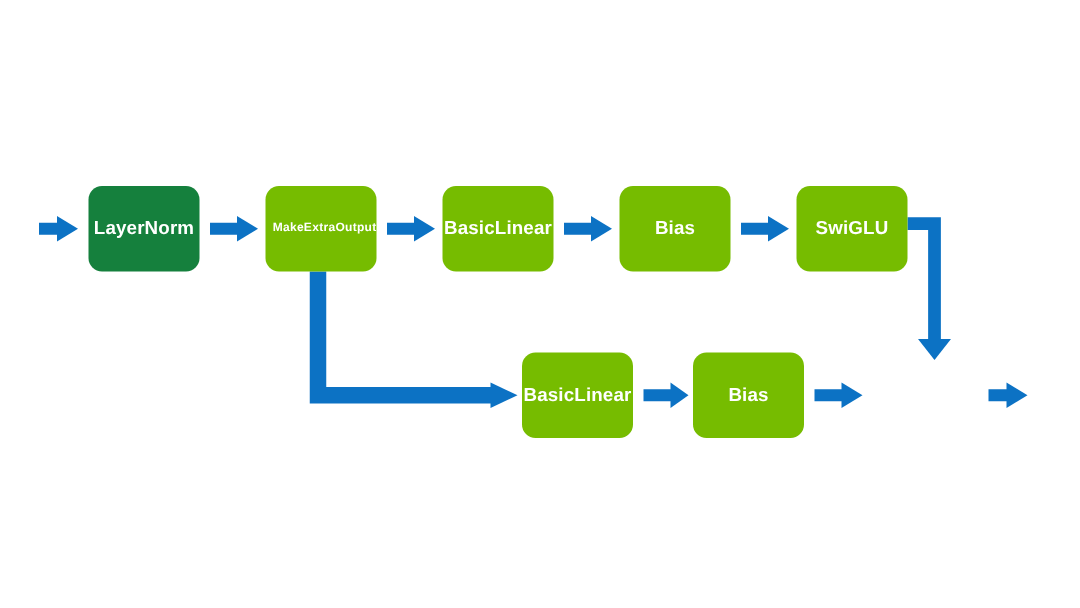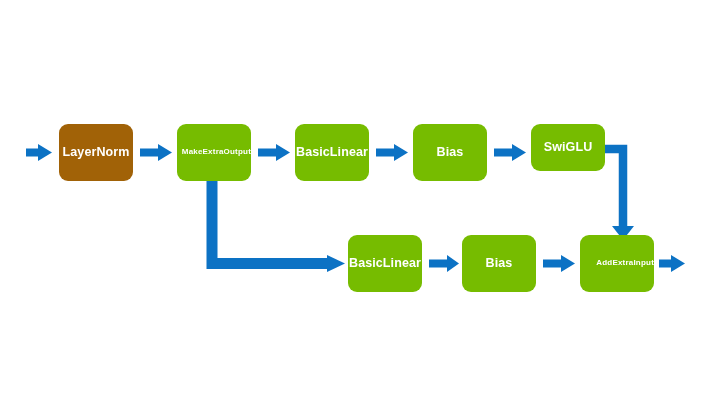--- a/index.html
+++ b/index.html
@@ -94,45 +94,42 @@
       <rect x="543" y="259.5" width="20" height="8" fill="#0c72c4"></rect>
       <polygon points="561,255 575,263.5 561,272" fill="#0c72c4"></polygon>
     </g>
 
     <g>
       <rect x="659" y="259.5" width="14" height="8" fill="#0c72c4"></rect>
       <polygon points="671,255 685,263.5 671,272" fill="#0c72c4"></polygon>
     </g>
   </svg>
 
-  <div class="node node-lg" style="left:59px; top:124px; width:74px; height:57px; background:#a16207;">
+  <div class="node node-lg" style="left:59px; top:124px; width:74px; height:57px; background:#15803d;">
     <span>LayerNorm</span>
   </div>
 
   <div class="node node-sm" style="left:177px; top:124px; width:74px; height:57px; background:#76bc00;">
     <span>MakeExtraOutput</span>
   </div>
 
   <div class="node node-lg" style="left:295px; top:124px; width:74px; height:57px; background:#76bc00;">
     <span>BasicLinear</span>
   </div>
 
   <div class="node node-lg" style="left:413px; top:124px; width:74px; height:57px; background:#76bc00;">
     <span>Bias</span>
   </div>
 
-  <div class="node node-lg" style="left:531px; top:124px; width:74px; height:47px; background:#76bc00;">
+  <div class="node node-lg" style="left:531px; top:124px; width:74px; height:57px; background:#76bc00;">
     <span>SwiGLU</span>
   </div>
 
   <div class="node node-lg" style="left:348px; top:235px; width:74px; height:57px; background:#76bc00;">
     <span>BasicLinear</span>
   </div>
 
   <div class="node node-lg" style="left:462px; top:235px; width:74px; height:57px; background:#76bc00;">
     <span>Bias</span>
   </div>
 
-  <div class="node node-sm" style="left:580px; top:235px; width:74px; height:57px; background:#76bc00;">
-    <span>AddExtraInput</span>
-  </div>
 
 </div>
 
 </body></html>

